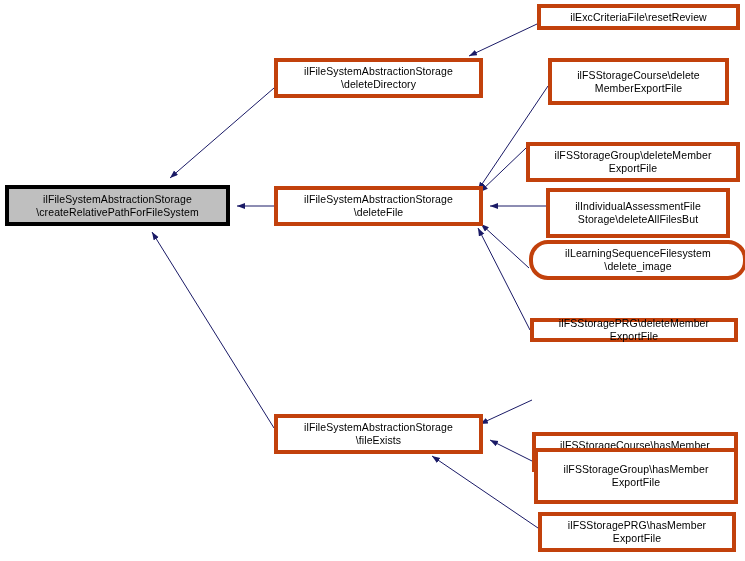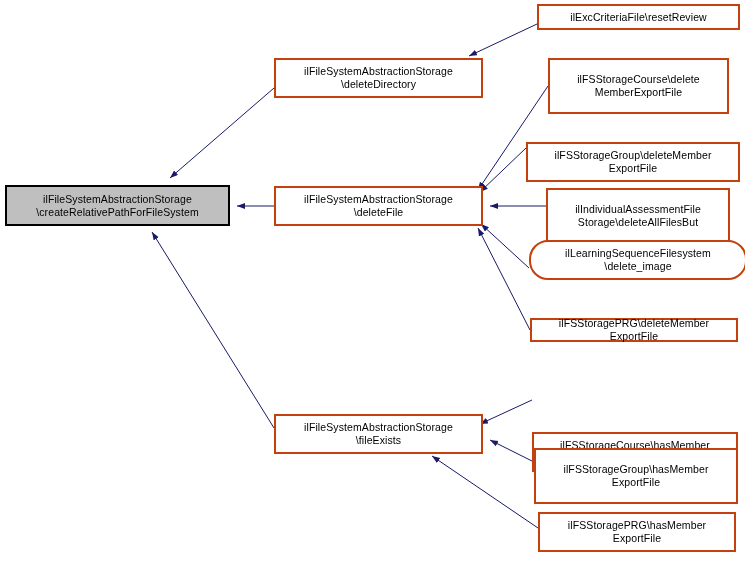--- a/index.html
+++ b/index.html
@@ -18,21 +18,21 @@
   #edges {
     position: absolute;
     left: 0;
     top: 0;
     width: 745px;
     height: 561px;
   }
   .node {
     position: absolute;
     box-sizing: border-box;
-    border: 2px solid #c2410c;
+    border: 4px solid #c2410c;
     background: #ffffff;
     color: #000000;
     font-size: 10.5px;
     line-height: 13px;
     display: flex;
     align-items: center;
     justify-content: center;
     text-align: center;
     white-space: pre-line;
     padding: 1px 2px;
@@ -71,25 +71,25 @@
   <div id="nodes">
       <div class="node root" style="left: 5px; top: 185px; width: 225px; height: 41px;">ilFileSystemAbstractionStorage
 \createRelativePathForFileSystem</div>
       <div class="node" style="left: 274px; top: 58px; width: 209px; height: 40px;">ilFileSystemAbstractionStorage
 \deleteDirectory</div>
       <div class="node" style="left: 274px; top: 186px; width: 209px; height: 40px;">ilFileSystemAbstractionStorage
 \deleteFile</div>
       <div class="node" style="left: 274px; top: 414px; width: 209px; height: 40px;">ilFileSystemAbstractionStorage
 \fileExists</div>
       <div class="node" style="left: 537px; top: 4px; width: 203px; height: 26px;">ilExcCriteriaFile\resetReview</div>
-      <div class="node" style="left: 548px; top: 58px; width: 181px; height: 56px;">ilFSStorageCourse\delete
+      <div class="node" style="left: 548px; top: 58px; width: 181px; height: 47px;">ilFSStorageCourse\delete
 MemberExportFile</div>
       <div class="node" style="left: 526px; top: 124px; width: 214px; height: 40px; margin-top: 18px;">ilFSStorageGroup\deleteMember
 ExportFile</div>
-      <div class="node" style="left: 546px; top: 188px; width: 184px; height: 56px;">ilIndividualAssessmentFile
+      <div class="node" style="left: 546px; top: 188px; width: 184px; height: 50px;">ilIndividualAssessmentFile
 Storage\deleteAllFilesBut</div>
       <div class="node" style="left: 529px; top: 240px; width: 218px; height: 40px; border-radius: 19px;">ilLearningSequenceFilesystem
 \delete_image</div>
       <div class="node" style="left: 530px; top: 318px; width: 208px; height: 24px;">ilFSStoragePRG\deleteMember
 ExportFile</div>
       <div class="node" style="left: 532px; top: 392px; width: 206px; height: 40px; margin-top: 40px;">ilFSStorageCourse\hasMember
 ExportFile</div>
       <div class="node" style="left: 534px; top: 448px; width: 204px; height: 56px;">ilFSStorageGroup\hasMember
 ExportFile</div>
       <div class="node" style="left: 538px; top: 512px; width: 198px; height: 40px;">ilFSStoragePRG\hasMember

